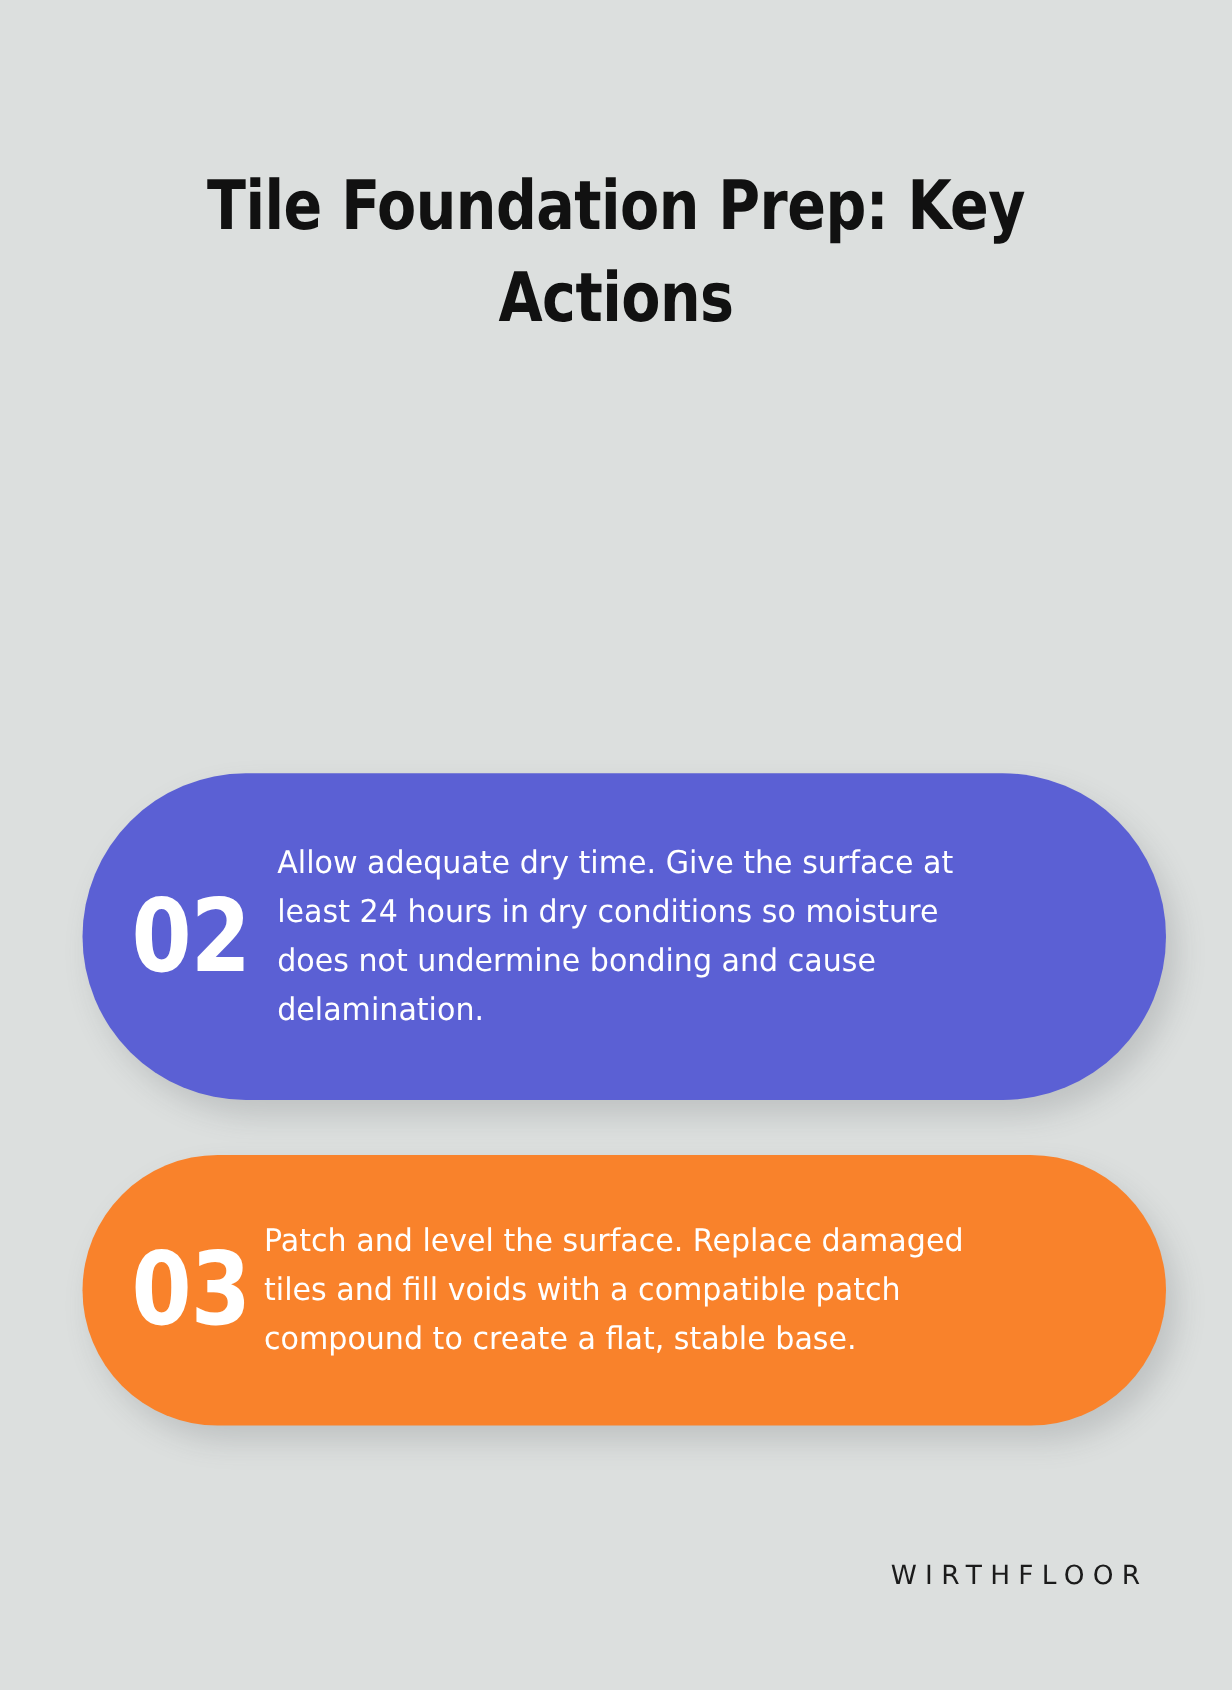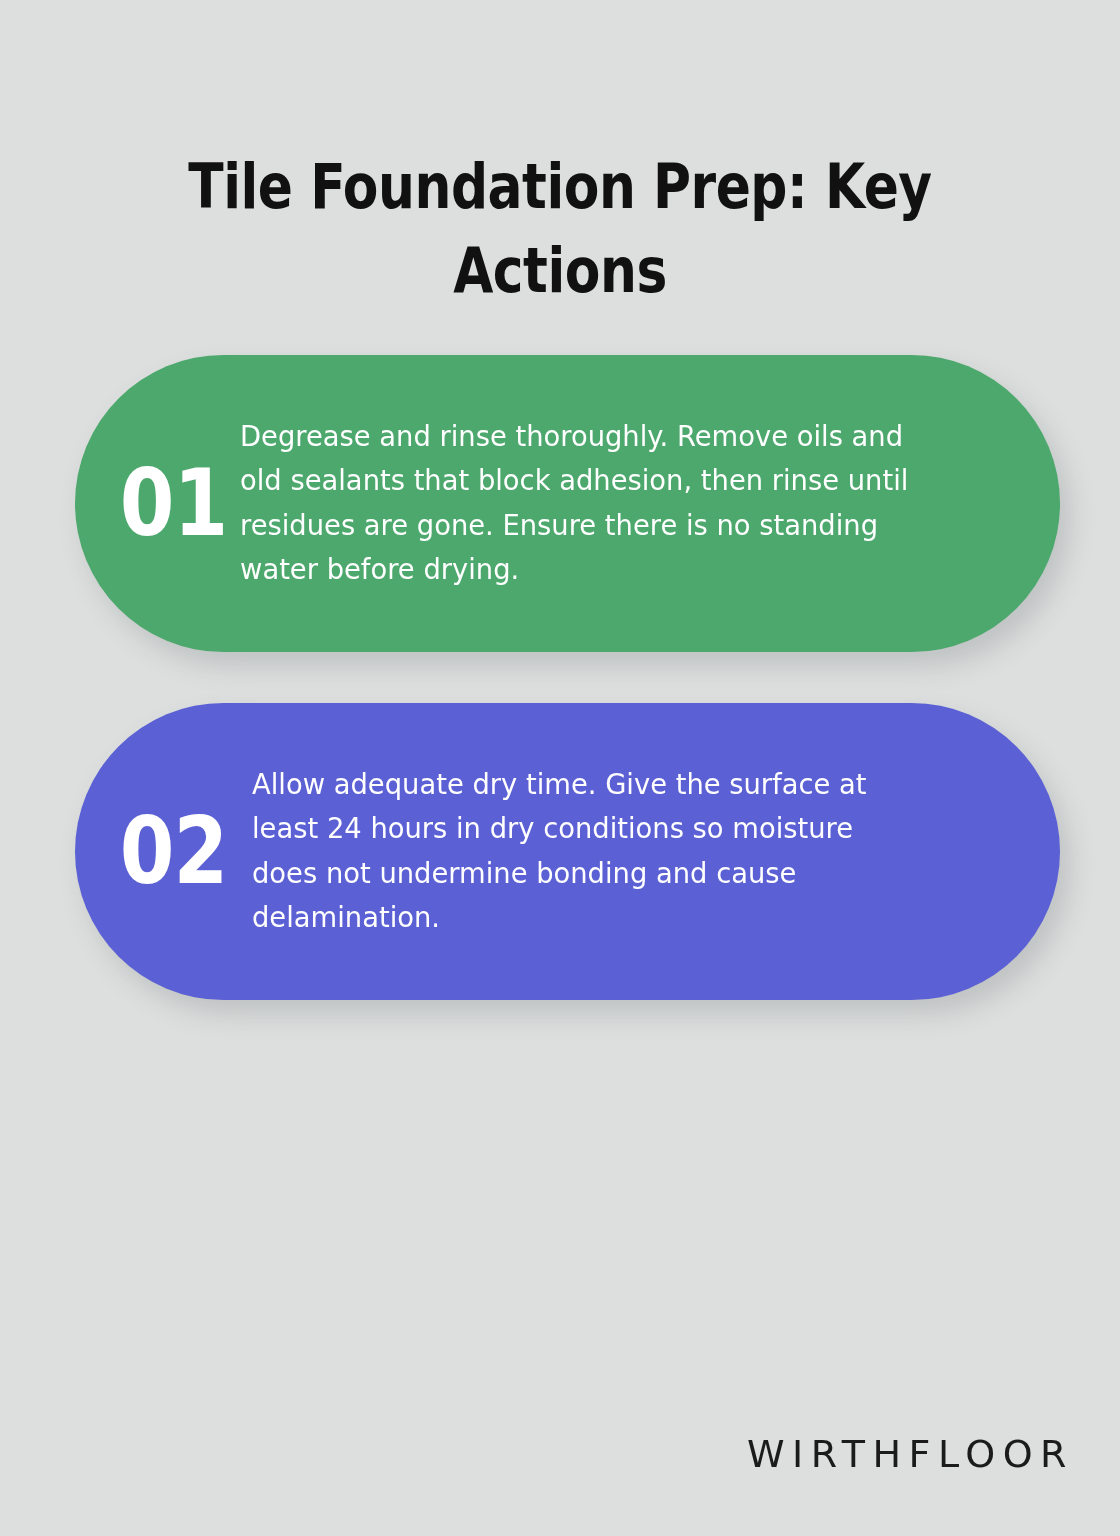--- a/index.html
+++ b/index.html
@@ -87,56 +87,54 @@
     line-height: 44.5px;
     color: #ffffff;
     white-space: pre-line;
     transform: scaleX(0.96);
     transform-origin: 0 50%;
   }
 
   
   .footer-logo {
     position: absolute;
-    right: 46px;
+    right: 76px;
     top: 1412px;
     font-family: "DejaVu Sans", "Liberation Sans", sans-serif;
     font-weight: 400;
-    font-size: 38px;
+    font-size: 24px;
     line-height: 40px;
     letter-spacing: 7.5px;
     color: #1b1b1b;
     white-space: nowrap;
-    margin-top: 22px;
   }
 </style>
 </head>
 <body style="background: rgb(220, 223, 222);">
 
 <div class="infographic">
 
   <h1 class="title">Tile Foundation Prep: Key
 Actions</h1>
 
   <div class="cards">
 
-    <div class="card card--1" style="background: rgb(76, 168, 108);">
-      <div class="card-number">01</div>
-      <div class="card-text">Degrease and rinse thoroughly. Remove oils and
-old sealants that block adhesion, then rinse until
-residues are gone. Ensure there is no standing
-water before drying.</div>
-    </div>
 
     <div class="card card--2" style="background: rgb(91, 96, 212); gap: 12px;">
       <div class="card-number">02</div>
       <div class="card-text">Allow adequate dry time. Give the surface at
 least 24 hours in dry conditions so moisture
 does not undermine bonding and cause
 delamination.</div>
     </div>
 
+    <div class="card card--3" style="background: rgb(249, 130, 43);">
+      <div class="card-number">03</div>
+      <div class="card-text">Patch and level the surface. Replace damaged
+tiles and fill voids with a compatible patch
+compound to create a flat, stable base.</div>
+    </div>
 
   </div>
 
   <div class="footer-logo">WIRTHFLOOR</div>
 
 </div>
 
 </body></html>

